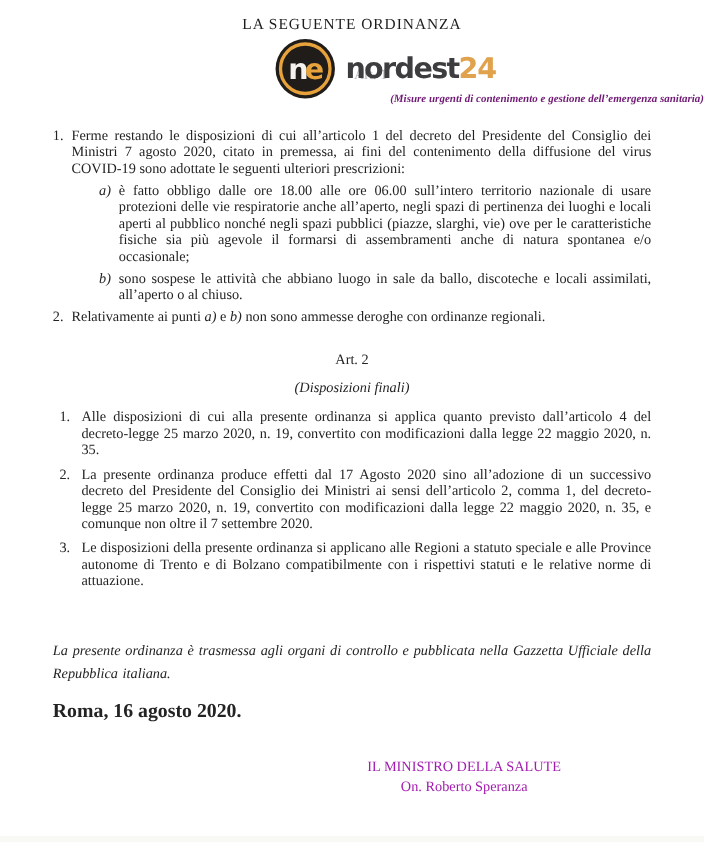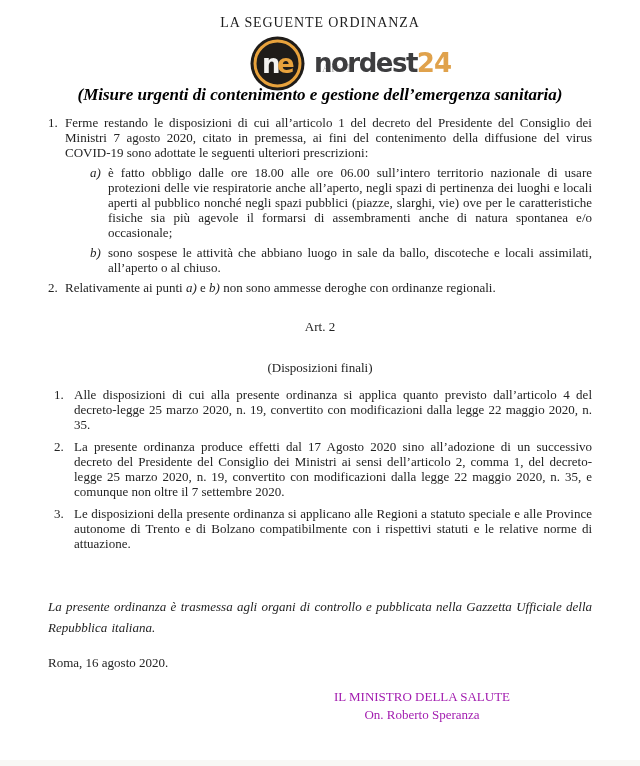--- a/index.html
+++ b/index.html
@@ -11,21 +11,21 @@
   .doc-title {
     position:absolute; top:15px; left:0; right:0;
     text-align:center; font-size:14px; letter-spacing:0.9px; color:#1d1d1d;
   }
   .ghost-art1 {
     position:absolute; top:60px; left:0; right:0;
     text-align:center; font-size:13px; color:#b4b4b4; z-index:1;padding-left:34px;
   }
   .doc-subtitle {
     position:absolute; top:85px; left:0; right:0;
-    text-align:center; font-size:17px; font-weight:bold; font-style:italic; color:#000000; z-index:1;
+    text-align:right; font-size:10px; font-weight:bold; font-style:italic; color:#701a75; z-index:1;
   }
   
   .logo {
     position:absolute; top:37px; left:250px; height:56px; z-index:2;
     display:flex; align-items:center; gap:9px;
   }
   .logo-word {
     font-family:"DejaVu Sans", sans-serif; font-weight:bold;
     font-size:26px; letter-spacing:-1.5px; line-height:1;
     color:#3d3d3f; transform:translateY(-2px);
@@ -37,29 +37,29 @@
   .num { flex:0 0 17px; }
   .num2 { flex:0 0 20px; }
   .txt { flex:1; text-align:justify; }
   .body, .body .txt, .body .num, .body .num2 { font-size:13px; line-height:15px; }
   .p1 { margin-top:3px; }
   .sub { margin-left:42px; }
   .sub .num { flex:0 0 18px; font-style:italic; }
   .it { font-style:italic; }
   .item2 { margin-top:10px; }
   .art2-head { margin-top:24px; text-align:center; }
-  .art2-sub  { margin-top:26px; text-align:center; }
+  .art2-sub  { margin-top:10px; text-align:center; font-style:italic; }
   .list2 { padding-left:6px; }
   .list2 .row { margin-top:7px; }
   .list2 .row:first-child { margin-top:12px; }
   .closing {
     margin-top:45px; font-style:italic; text-align:justify;
     font-size:13px; line-height:21px; word-spacing:1px;
   }
-  .dateline { margin-top:17px; font-size:13px; }
+  .dateline { margin-top:17px; font-size:18px;font-weight:bold; }
   
   .signature {
     position:absolute; top:688px; left:282px; width:280px;
     text-align:center; font-size:13px; line-height:18px; color:#a21caf;
   }
   .bottom-strip {
     position:absolute; left:0; right:0; bottom:0; height:6px; background:#f8f8f5;
   }
 </style>
 </head>

